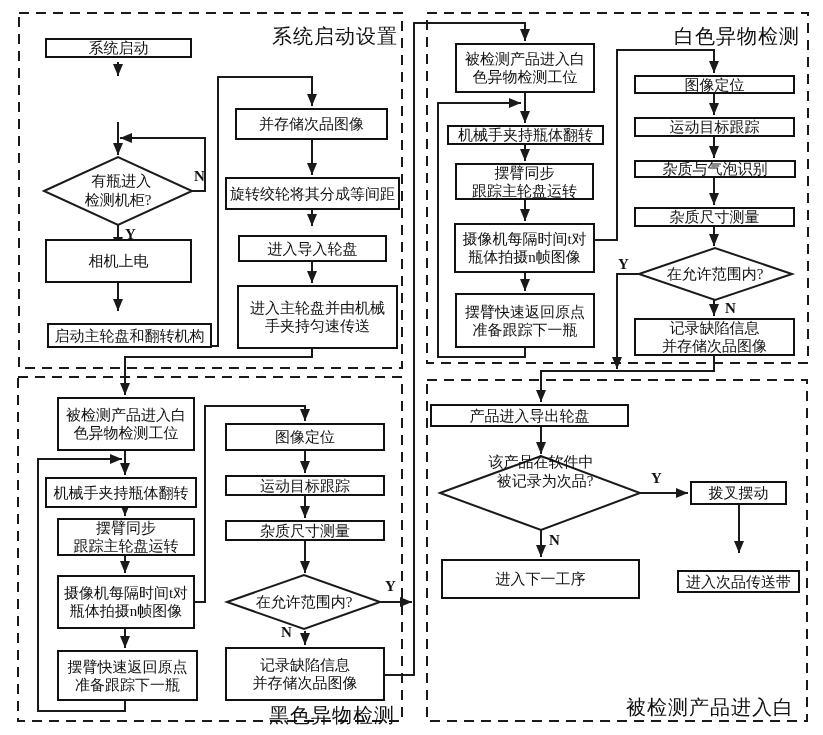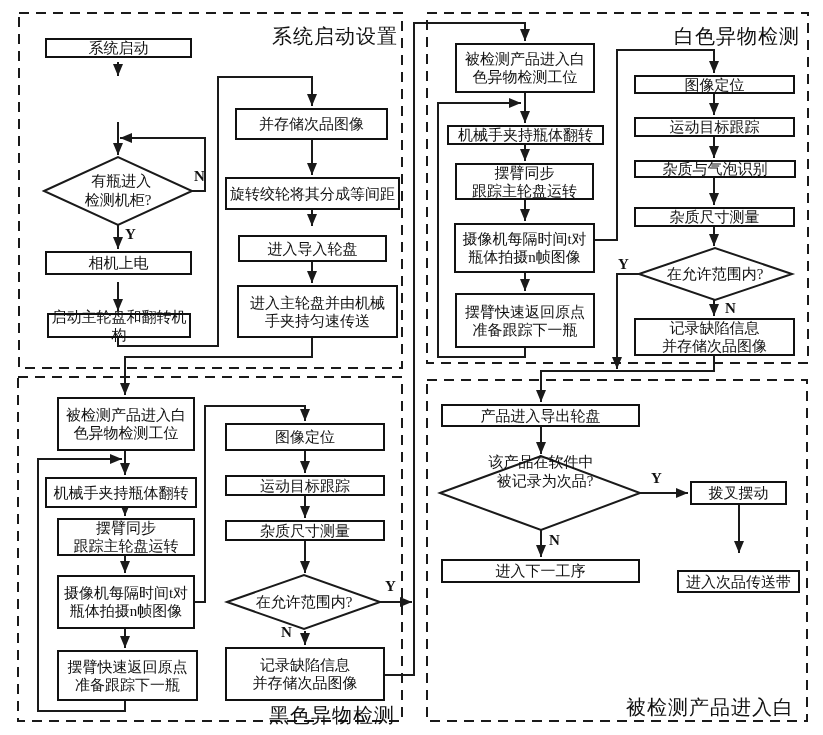--- a/index.html
+++ b/index.html
@@ -81,26 +81,26 @@
       <polyline points="714,356 714,371 541,371 541,402" marker-end="url(#ah)"></polyline>
 
       <polyline points="541,427 541,454" marker-end="url(#ah)"></polyline>
       <polyline points="640,493 688,493" marker-end="url(#ah)"></polyline>
       <polyline points="541,530 541,557" marker-end="url(#ah)"></polyline>
       <polyline points="739,505 739,553" marker-end="url(#ah)"></polyline>
     </g>
   </svg>
 
   <div class="box" style="left:45px;top:38px;width:147px;height:20px">系统启动</div>
-  <div class="box" style="left:45px;top:251px;width:147px;height:24px">相机上电</div>
-  <div class="box" style="left:47px;top:313px;width:144px;height:25px">启动主轮盘和翻转机构</div>
+  <div class="box" style="left:45px;top:239px;width:147px;height:44px">相机上电</div>
+  <div class="box" style="left:47px;top:323px;width:165px;height:25px">启动主轮盘和翻转机构</div>
   <div class="box" style="left:235px;top:108px;width:153px;height:32px">并存储次品图像</div>
   <div class="box" style="left:225px;top:177px;width:175px;height:33px">旋转绞轮将其分成等间距</div>
   <div class="box" style="left:238px;top:235px;width:149px;height:27px">进入导入轮盘</div>
-  <div class="box" style="left:237px;top:285px;width:161px;height:53px">进入主轮盘并由机械
+  <div class="box" style="left:237px;top:285px;width:161px;height:64px">进入主轮盘并由机械
 手夹持匀速传送</div>
 
   <div class="box" style="left:455px;top:43px;width:140px;height:50px">被检测产品进入白
 色异物检测工位</div>
   <div class="box" style="left:447px;top:125px;width:157px;height:20px">机械手夹持瓶体翻转</div>
   <div class="box" style="left:455px;top:163px;width:139px;height:37px">摆臂同步
 跟踪主轮盘运转</div>
   <div class="box" style="left:454px;top:223px;width:141px;height:50px">摄像机每隔时间t对
 瓶体拍摄n帧图像</div>
   <div class="box" style="left:455px;top:293px;width:140px;height:55px">摆臂快速返回原点
@@ -120,24 +120,24 @@
   <div class="box" style="left:57px;top:575px;width:138px;height:54px">摄像机每隔时间t对
 瓶体拍摄n帧图像</div>
   <div class="box" style="left:57px;top:650px;width:141px;height:51px">摆臂快速返回原点
 准备跟踪下一瓶</div>
   <div class="box" style="left:225px;top:423px;width:160px;height:28px">图像定位</div>
   <div class="box" style="left:225px;top:475px;width:160px;height:21px">运动目标跟踪</div>
   <div class="box" style="left:225px;top:520px;width:160px;height:21px">杂质尺寸测量</div>
   <div class="box" style="left:225px;top:647px;width:160px;height:54px">记录缺陷信息
 并存储次品图像</div>
 
-  <div class="box" style="left:441px;top:404px;width:199px;height:23px">产品进入导出轮盘</div>
+  <div class="box" style="left:430px;top:404px;width:199px;height:23px">产品进入导出轮盘</div>
   <div class="box" style="left:690px;top:481px;width:97px;height:24px">拨叉摆动</div>
   <div class="box" style="left:677px;top:570px;width:123px;height:23px">进入次品传送带</div>
-  <div class="box" style="left:441px;top:559px;width:199px;height:24px">进入下一工序</div>
+  <div class="box" style="left:441px;top:559px;width:199px;height:40px">进入下一工序</div>
 
   <div class="dtext" style="left:58px;top:165px;width:120px;height:52px">有瓶进入
 检测机柜?</div>
   <div class="dtext" style="left:640px;top:261px;width:150px;height:26px">在允许范围内?</div>
   <div class="dtext" style="left:229px;top:589px;width:150px;height:26px">在允许范围内?</div>
   <div class="dtext" style="left:451px;top:440px;width:180px;height:64px">该产品在软件中
 被记录为次品?</div>
 
   <div class="sect" style="left:272px;top:23px">系统启动设置</div>
   <div class="sect" style="left:674px;top:23px">白色异物检测</div>

